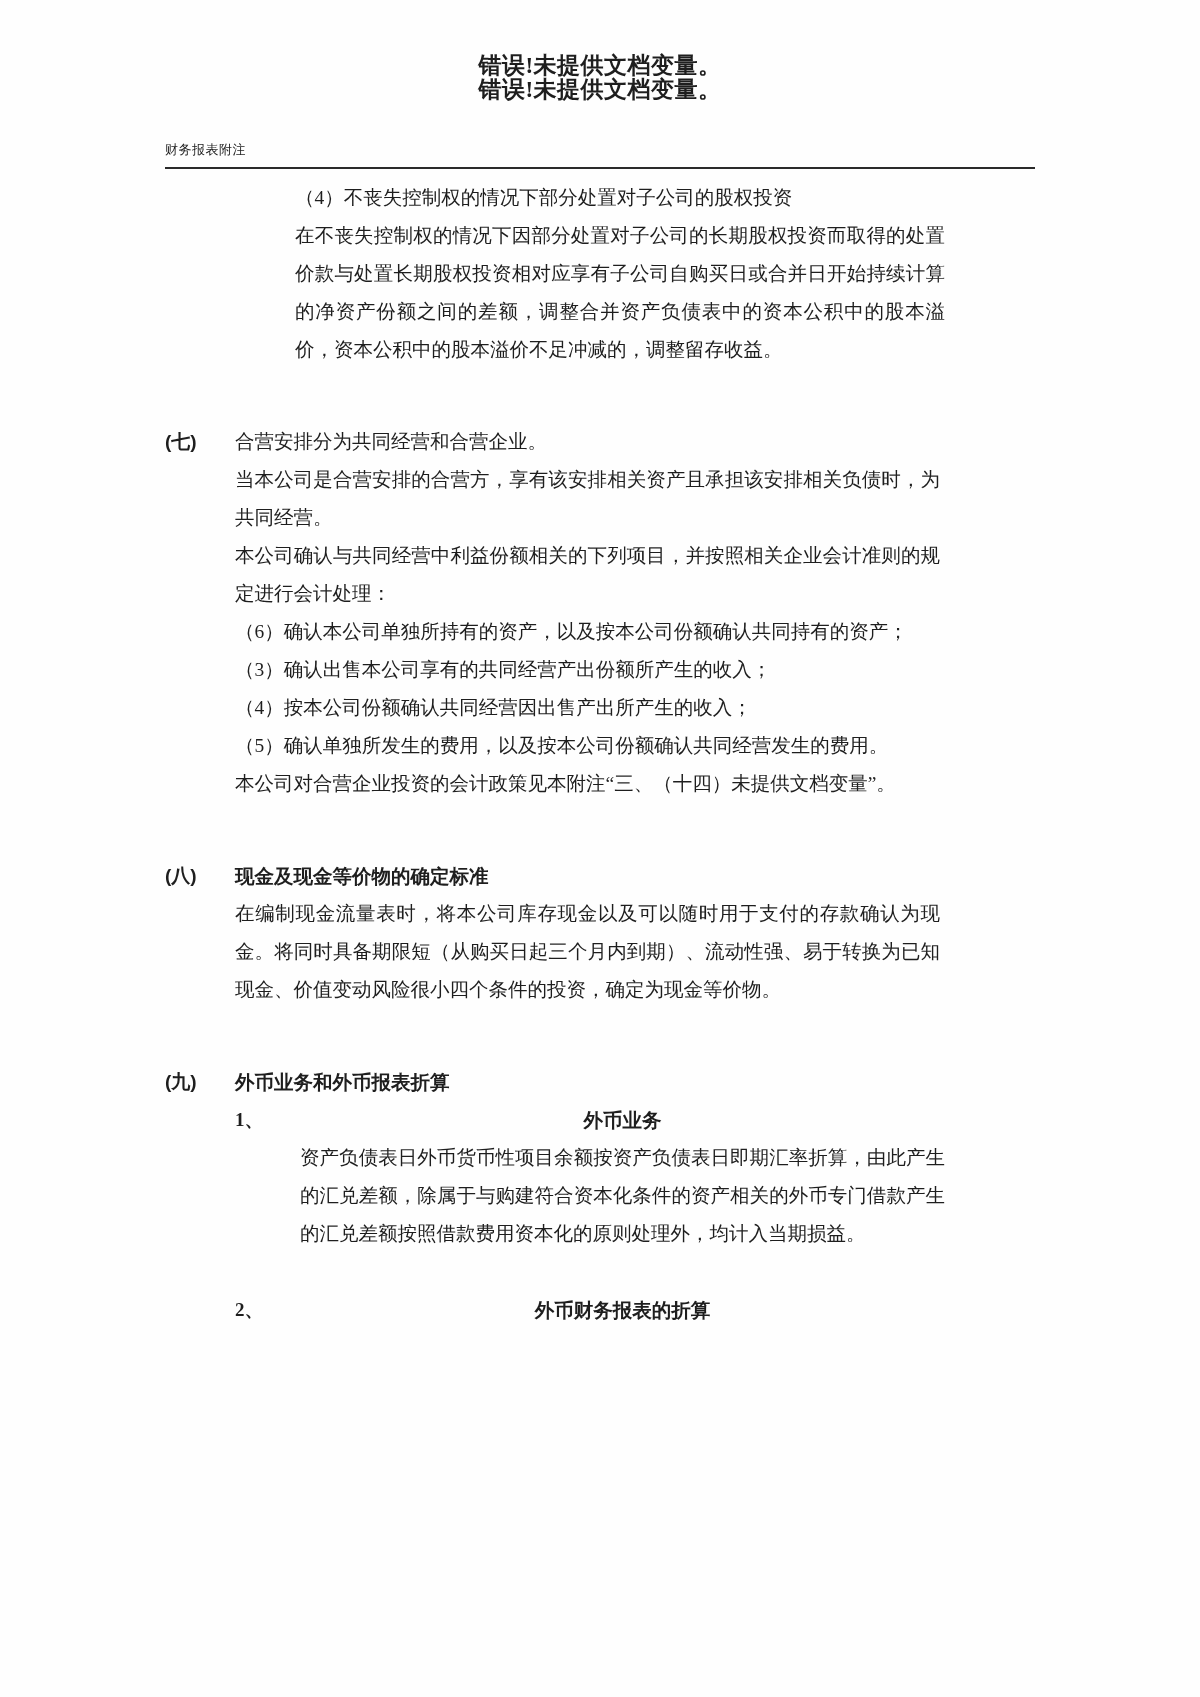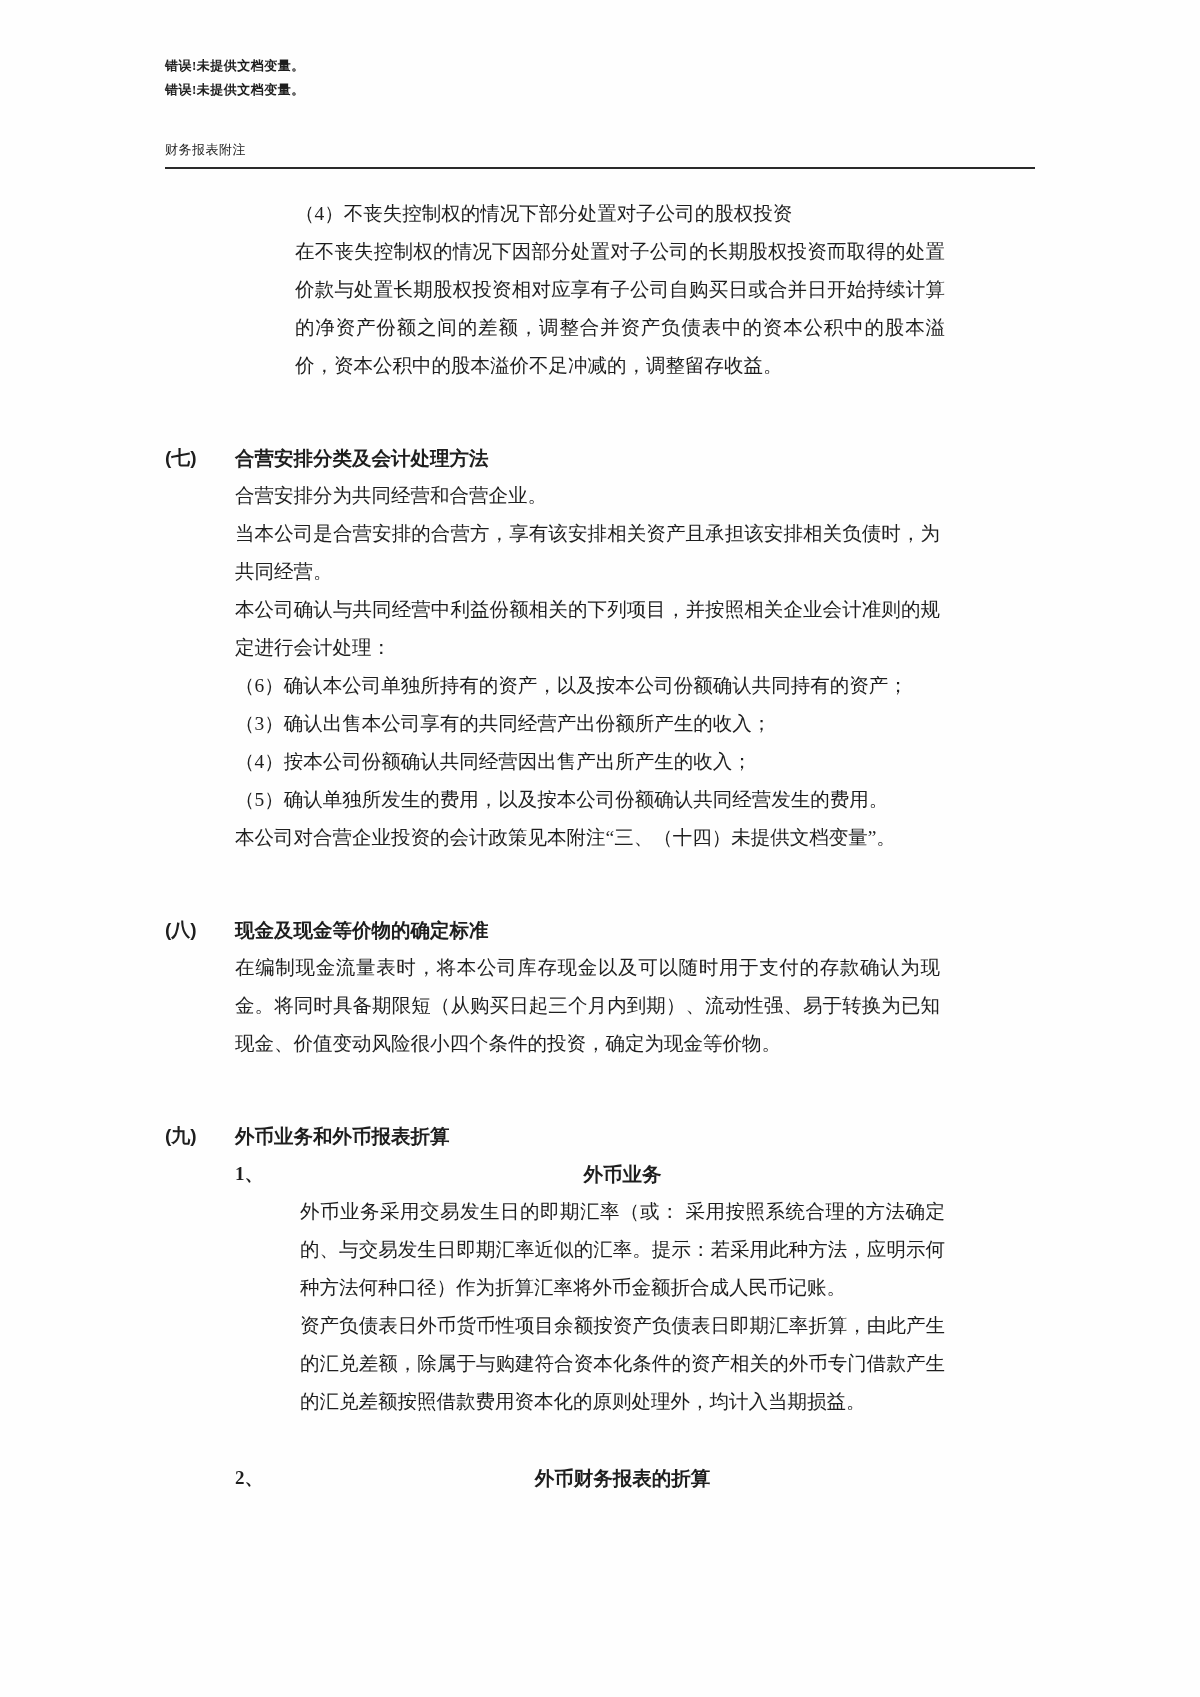--- a/index.html
+++ b/index.html
@@ -11,39 +11,40 @@
     background: #fefefe;
     box-sizing: border-box;
     padding: 54px 165px 0 165px;
     font-family: "Liberation Serif", "DejaVu Serif", serif;
     color: #1e1e1e;
     overflow: hidden;
   }
   
   .hdr-line-bold {
     font-weight: bold;
-    font-size: 13px;
+    font-size: 23px;
     line-height: 24px;
     letter-spacing: 0.5px;
+    text-align: center;
   }
   .hdr-line-normal {
     font-size: 13px;
     line-height: 24px;
     letter-spacing: 0.5px;
     margin-top: 36px;
   }
   .hdr-rule {
     height: 2px;
     background: #2a2a2a;
     margin-top: 5px;
     width: 870px;
   }
   
   .doc-main {
-    padding-top: 26px;
+    padding-top: 10px;
     font-size: 19.5px;
     line-height: 38px;
     text-align: justify;
   }
   .doc-main p { margin: 0; }
 
   .intro-block {
     margin-left: 130px;
     width: 650px;
   }
@@ -113,21 +114,20 @@
   <main class="doc-main">
 
     <section class="intro-block">
       <p>（4）不丧失控制权的情况下部分处置对子公司的股权投资</p>
       <p>在不丧失控制权的情况下因部分处置对子公司的长期股权投资而取得的处置价款与处置长期股权投资相对应享有子公司自购买日或合并日开始持续计算的净资产份额之间的差额，调整合并资产负债表中的资本公积中的股本溢价，资本公积中的股本溢价不足冲减的，调整留存收益。</p>
     </section>
 
     <section class="sec">
       <span class="sec-label">(七)</span>
       <div class="sec-body">
-        <h2 class="sec-title">合营安排分类及会计处理方法</h2>
         <p>合营安排分为共同经营和合营企业。</p>
         <p>当本公司是合营安排的合营方，享有该安排相关资产且承担该安排相关负债时，为共同经营。</p>
         <p>本公司确认与共同经营中利益份额相关的下列项目，并按照相关企业会计准则的规定进行会计处理：</p>
         <p>（6）确认本公司单独所持有的资产，以及按本公司份额确认共同持有的资产；</p>
         <p>（3）确认出售本公司享有的共同经营产出份额所产生的收入；</p>
         <p>（4）按本公司份额确认共同经营因出售产出所产生的收入；</p>
         <p>（5）确认单独所发生的费用，以及按本公司份额确认共同经营发生的费用。</p>
         <p>本公司对合营企业投资的会计政策见本附注“三、（十四）未提供文档变量”。</p>
       </div>
     </section>
@@ -142,21 +142,20 @@
 
     <section class="sec">
       <span class="sec-label">(九)</span>
       <div class="sec-body">
         <h2 class="sec-title">外币业务和外币报表折算</h2>
 
         <div class="subsec">
           <span class="subsec-num">1、</span>
           <div class="subsec-body">
             <h3 class="subsec-title">外币业务</h3>
-            <p>外币业务采用交易发生日的即期汇率（或： 采用按照系统合理的方法确定的、与交易发生日即期汇率近似的汇率。提示：若采用此种方法，应明示何种方法何种口径）作为折算汇率将外币金额折合成人民币记账。</p>
             <p>资产负债表日外币货币性项目余额按资产负债表日即期汇率折算，由此产生的汇兑差额，除属于与购建符合资本化条件的资产相关的外币专门借款产生的汇兑差额按照借款费用资本化的原则处理外，均计入当期损益。</p>
           </div>
         </div>
 
         <div class="subsec subsec-gap">
           <span class="subsec-num">2、</span>
           <div class="subsec-body">
             <h3 class="subsec-title">外币财务报表的折算</h3>
           </div>
         </div>

